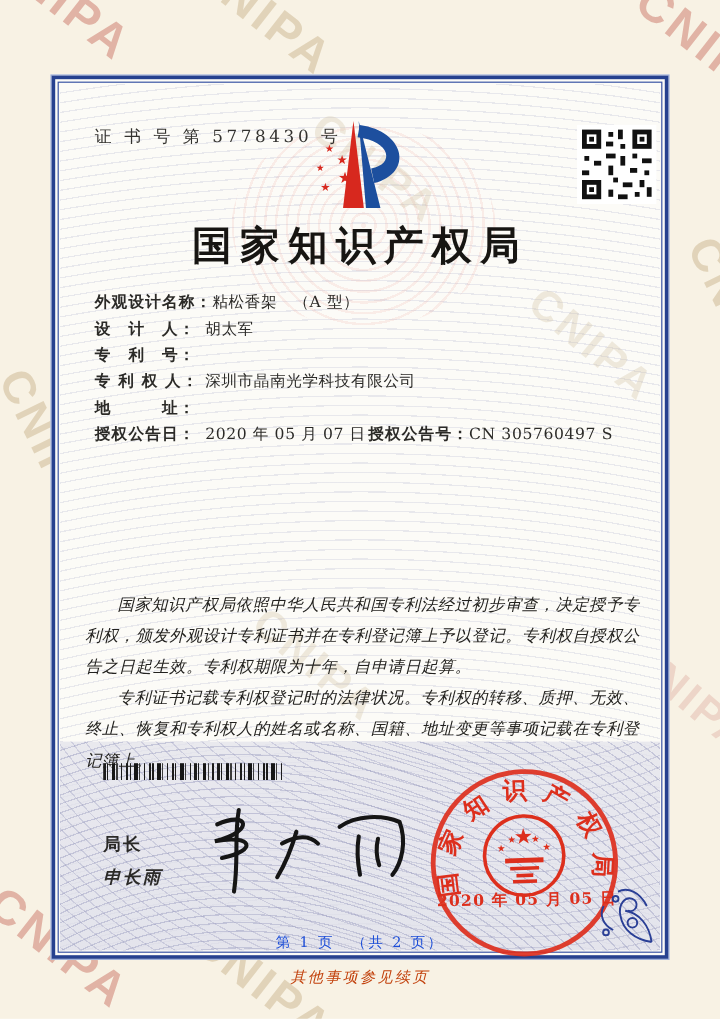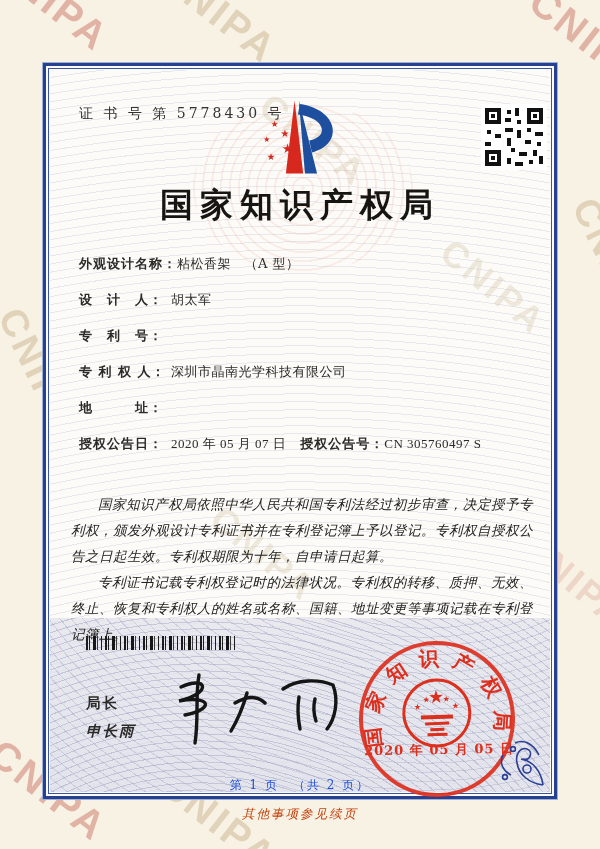--- a/index.html
+++ b/index.html
@@ -44,26 +44,26 @@
     position:absolute;left:36px;top:42px;font-size:14px;color:#33322f;
     letter-spacing:3px;white-space:pre;
   }
   .logo{position:absolute;left:203px;top:30px;width:104px;height:88px;}
   .qr{position:absolute;left:438px;top:41px;width:66px;height:66px;background:#fff;}
   .title{
     position:absolute;left:0;right:0;top:120px;text-align:center;
     font-size:33px;font-weight:700;color:#171512;letter-spacing:7px;white-space:nowrap;
   }
   
-  .fields{position:absolute;left:36px;top:190px;right:20px;display:flex;flex-direction:column;gap:14px;}
+  .fields{position:absolute;left:36px;top:179px;right:20px;display:flex;flex-direction:column;}
   .frow{font-size:13px;color:#2b2a27;line-height:22px;display:flex;white-space:pre;}
   .flabel{display:inline-block;min-width:92px;letter-spacing:1px;font-weight:600;white-space:pre;}
   .fvalue{letter-spacing:.5px;}
-  .grant-pair{display:flex;white-space:pre;font-family:Liberation Serif, serif;}
-  .grant-pair + .grant-pair{margin-left:14px;justify-content:center;}
+  .grant-pair{display:flex;white-space:pre;}
+  .grant-pair + .grant-pair{margin-left:2px;justify-content:center;}
   
   .paras{
     position:absolute;left:28px;top:428px;width:462px;
     font-size:13.5px;line-height:26px;color:#23221f;font-style:italic;
     text-align:justify;letter-spacing:.5px;
   }
   .paras p{margin:0;text-indent:2em;font-style:italic;}
   
   .barcode{
     position:absolute;left:43px;top:573px;width:152px;height:14px;

